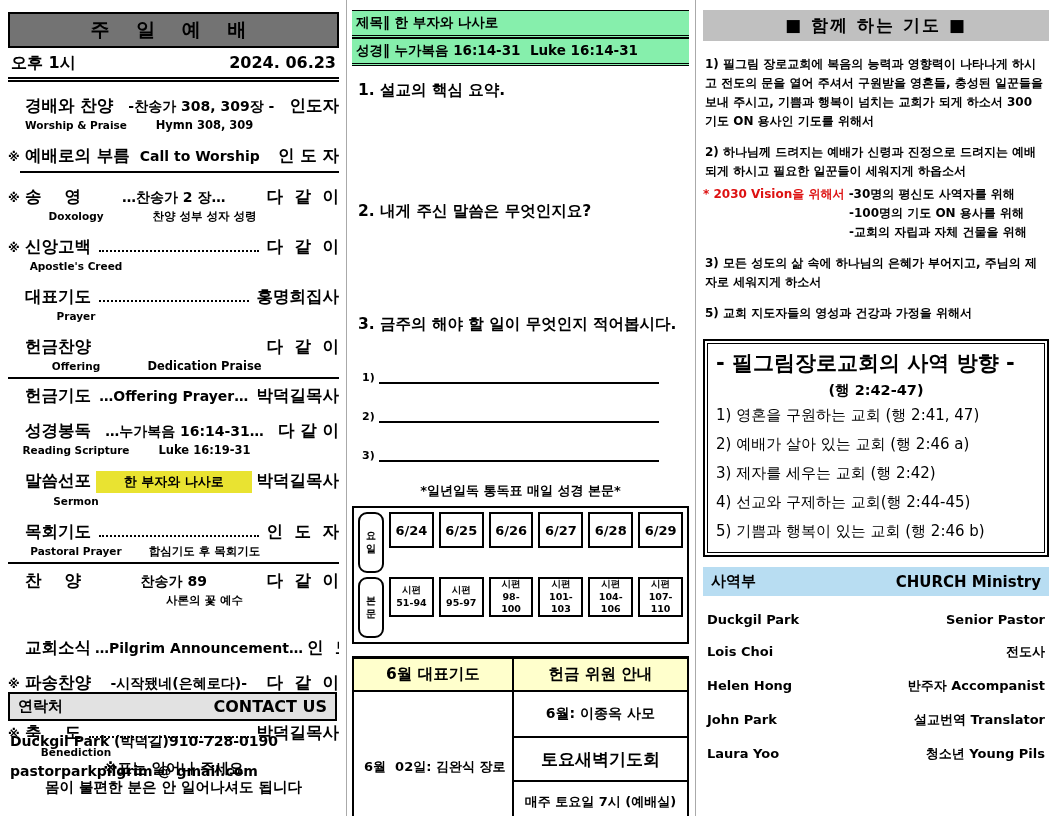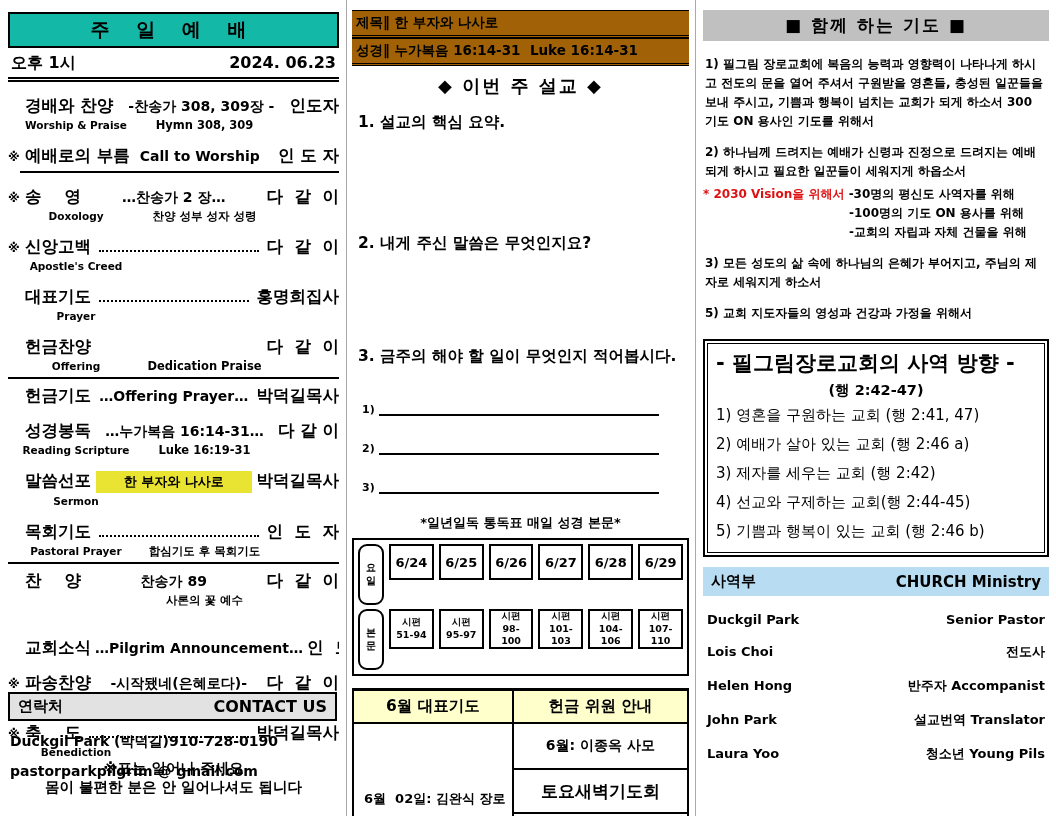--- a/index.html
+++ b/index.html
@@ -8,21 +8,21 @@
   .page { position:relative; width:1056px; height:816px; background:#fff; overflow:hidden; }
   .vsep { position:absolute; top:0; bottom:0; width:1px; background:#aaa; }
   .vsep1 { left:346px; } .vsep2 { left:695px; }
 
   .col { position:absolute; top:0; overflow:hidden; }
   .col-left  { left:8px;  width:331px; height:816px; padding-top:12px; }
   .col-mid   { left:352px; width:337px; height:816px; padding-top:10px; }
   .col-right { left:703px; width:346px; height:816px; padding-top:10px; }
 
   
-  .green-header { background:#14b8a6; border:2px solid #000; text-align:center;
+  .green-header { background:#737373; border:2px solid #000; text-align:center;
     font-weight:bold; font-size:19px; letter-spacing:10px; padding:3px 0; }
   .time-row { display:flex; justify-content:space-between; font-weight:bold; font-size:16px;
     padding:5px 3px 3px 3px; border-bottom:5px double #000; }
   .srow { display:flex; align-items:baseline; font-weight:bold; font-size:16.5px; margin-top:13px; }
   .srow .star { width:17px; font-size:12px; flex:none; }
   .srow .stitle { white-space:pre; flex:none; }
   .srow .sdetail { flex:1; text-align:center; font-size:14px; white-space:pre; padding:0 4px; }
   .srow .sdetail.left { text-align:left; padding-left:10px; }
   .srow .sdetail.hl { flex:none; margin:0 auto; background:#e9e331; font-size:13px; padding:2px 28px; }
   .srow .leader { flex:1; border-bottom:2px dotted #000; align-self:center; height:9px; margin:0 8px; }
@@ -35,21 +35,21 @@
   .notice { text-align:center; font-weight:bold; font-size:14.5px; }
   .notice:first-of-type { margin-top:16px; }
   .contact { position:absolute; left:0; right:2px; top:692px; }
   .contact-bar { border:2px solid #000; background:#e2e2e2; display:flex; justify-content:space-between;
     align-items:center; font-weight:bold; padding:3px 8px; }
   .contact-bar .ko { font-size:15px; } .contact-bar .en { font-size:16px; }
   .contact-row { display:flex; justify-content:flex-start; font-weight:bold; font-size:14px; margin-top:12px; padding:0 2px; }
   .contact-email { font-weight:bold; font-size:14px; margin-top:12px; padding:0 2px; }
 
   
-  .ybar { background:#a16207; border-top:1px solid #000; border-bottom:3px double #000;
+  .ybar { background:#86efac; border-top:1px solid #000; border-bottom:3px double #000;
     font-weight:bold; font-size:13.5px; padding:3px 4px; white-space:pre; }
   .sermon-head { text-align:center; font-weight:bold; font-size:18px; margin-top:8px; letter-spacing:2px; }
   .q { font-weight:bold; font-size:15.5px; padding-left:6px; white-space:pre-line; }
   .q1 { margin-top:14px; } .q2 { margin-top:100px; } .q3 { margin-top:92px; }
   .blank { display:flex; align-items:flex-end; margin:26px 14px 0 10px; }
   .blank.first { margin-top:36px; }
   .blank-label { font-weight:bold; font-size:11px; margin-right:4px; }
   .blank-line { flex:1; border-bottom:2px solid #000; height:12px; max-width:280px; }
   .reading-title { text-align:center; font-weight:bold; font-size:13px; margin-top:20px; }
   .reading { border:2px solid #000; padding:4px; margin-top:6px; }
@@ -263,21 +263,20 @@
         <span>Duckgil Park (박덕길)</span>
         <span>910-728-0190</span>
       </div>
       <div class="contact-email">pastorparkpilgrim @ gmail.com</div>
     </div>
   </div>
 
   <div class="col col-mid">
     <div class="ybar">제목‖ 한 부자와 나사로</div>
     <div class="ybar">성경‖ 누가복음 16:14-31  Luke 16:14-31</div>
-    <div class="sermon-head">◆ 이번 주 설교 ◆</div>
 
     <div class="q q1">1. 설교의 핵심 요약.</div>
     <div class="q q2">2. 내게 주신 말씀은 무엇인지요?</div>
     <div class="q q3">3. 금주의 해야 할 일이 무엇인지 적어봅시다.</div>
 
     <div class="blank first">
       <span class="blank-label">1)</span>
       <span class="blank-line"></span>
     </div>
     <div class="blank">

